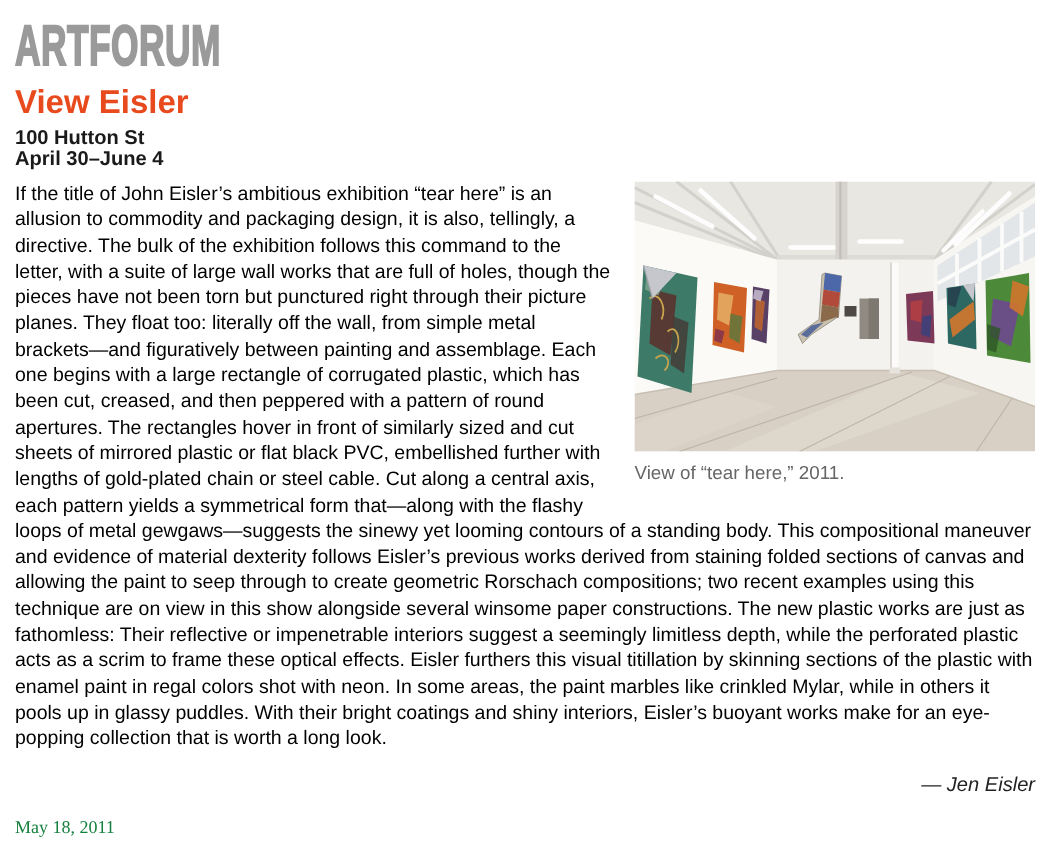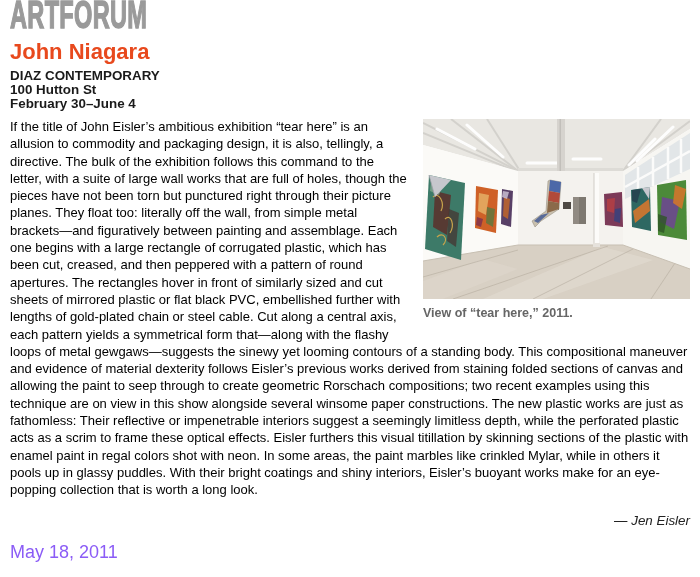--- a/index.html
+++ b/index.html
@@ -8,21 +8,21 @@
     background: #ffffff;
   }
   body {
     width: 700px;
     height: 577px;
     overflow: hidden;
     font-family: "Liberation Sans", sans-serif;
     color: #000;
   }
   .page {
-    padding: 0 10px 0 10px;
+    padding: 16px 10px 0 10px;
     width: 680px;
   }
   
   .logo-wrap {
     height: 32px;
     overflow: visible;
   }
   .logo {
     display: inline-block;
     font-weight: bold;
@@ -67,52 +67,52 @@
   .photo {
     display: block;
     width: 267px;
     height: 180px;
     cursor: pointer;
   }
   figcaption.photo-caption {
     margin-top: 7px;
     font-size: 12.5px;
     line-height: 15px;
-    font-weight: bold;
+    font-weight: normal;
     color: #666666;
   }
   .byline {
     clear: none;
     text-align: right;
     font-style: italic;
     font-size: 13.4px;
     color: #222;
     margin-top: 14px;
   }
   .pub-date {
-    font-size: 18px;
-    color: #8b5cf6;
+    font-size: 12px;
+    color: #15803d;
     margin-top: 14px;
+    font-family: Liberation Serif, serif;
   }
 </style>
 </head>
 <body>
 
 <div class="page">
 
   <div class="logo-wrap">
     <span class="logo">ARTFORUM</span>
   </div>
 
-  <h1 class="page-title">John Niagara</h1>
+  <h1 class="page-title">View Eisler</h1>
 
   <div class="venue-block">
-    <div>DIAZ CONTEMPORARY</div>
     <div>100 Hutton St</div>
-    <div>February 30–June 4</div>
+    <div>April 30–June 4</div>
   </div>
 
   <div class="article-body">
 
     <figure class="exhibit-figure">
 
       <svg class="photo" viewBox="0 0 267 180" xmlns="http://www.w3.org/2000/svg" preserveAspectRatio="none">
 
         <polygon points="0,0 267,0 267,10 200,52 95,52 0,26" fill="#e9e7e2"></polygon>
         <g stroke="#d3d1cc" stroke-width="2" fill="none">

